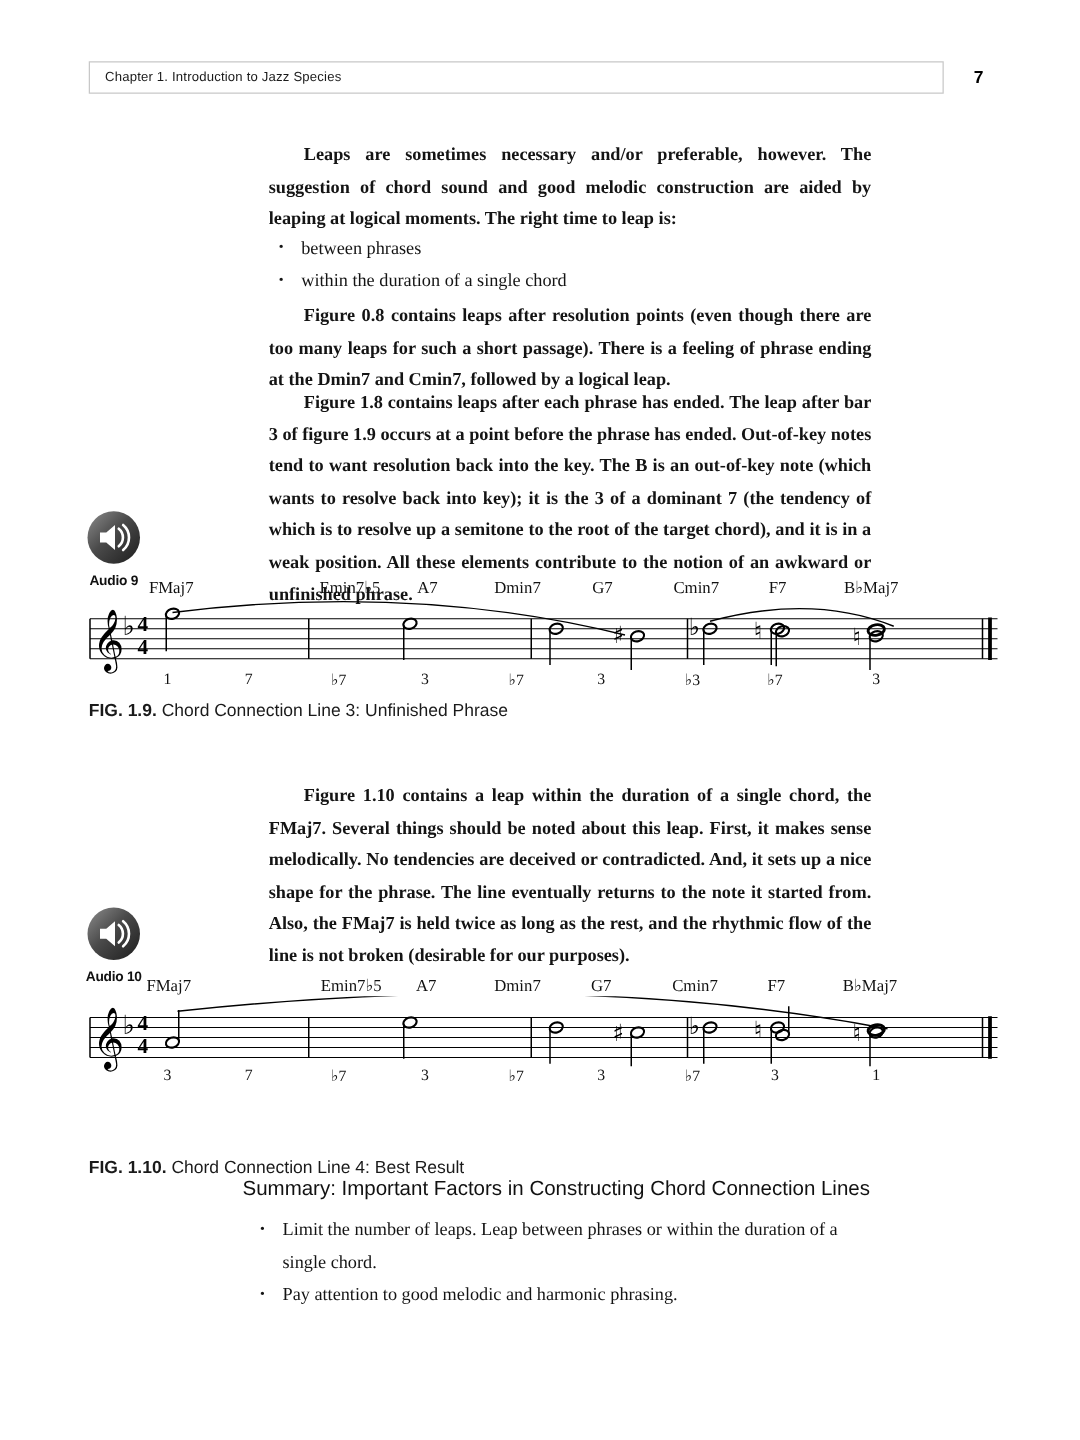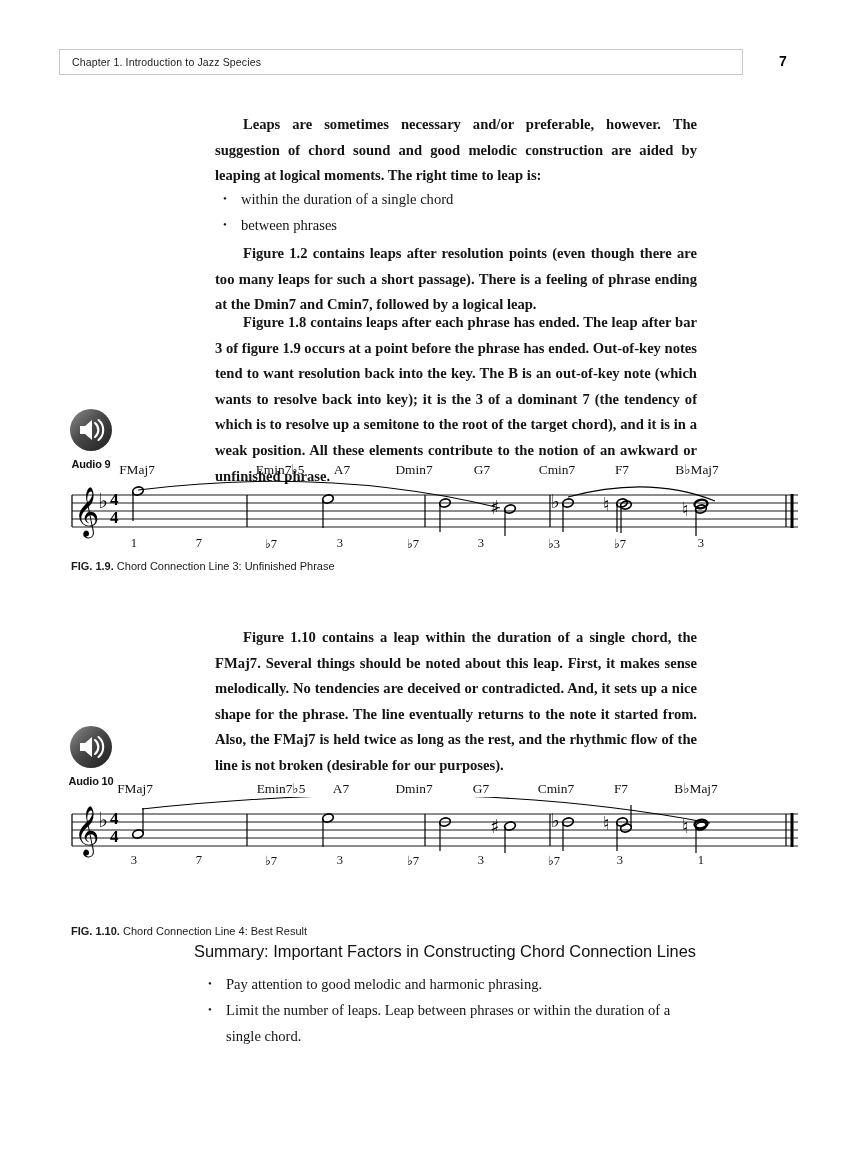--- a/index.html
+++ b/index.html
@@ -12,21 +12,21 @@
     height: 1152px;
     position: relative;
     font-family: "Liberation Serif", serif;
     color: #000000;
     overflow: hidden;
   }
 
   
   .header-bar {
     position: absolute;
-    left: 59px;
+    left: 71px;
     top: 49px;
     width: 684px;
     height: 26px;
     border: 1px solid #c8c8c8;
     box-sizing: border-box;
   }
   .header-title {
     position: absolute;
     left: 12px;
     top: 6px;
@@ -91,21 +91,21 @@
     color: #111;
     margin-top: 2px;
     white-space: nowrap;
   }
 
   
   .fig-caption {
     position: absolute;
     left: 71px;
     font-family: "Liberation Sans", sans-serif;
-    font-size: 11px;
+    font-size: 14px;
     color: #1a1a1a;
     white-space: nowrap;
   }
   .fig-caption b { font-weight: bold; }
 
   
   .system { position: absolute; left: 0; top: 0; }
   .chordrow, .numrow {
     position: absolute;
     left: 0;
@@ -143,25 +143,25 @@
 <body>
 
 <div class="header-bar">
   <div class="header-title">Chapter 1. Introduction to Jazz Species</div>
 </div>
 <div class="page-number">7</div>
 
 <div class="para indent" style="top:112px;">Leaps are sometimes necessary and/or preferable, however. The suggestion of chord sound and good melodic construction are aided by leaping at logical moments. The right time to leap is:</div>
 
 <ul class="bullets" style="top:186px;">
+  <li>between phrases</li>
   <li>within the duration of a single chord</li>
-  <li>between phrases</li>
 </ul>
 
-<div class="para indent" style="top:241px;">Figure 1.2 contains leaps after resolution points (even though there are too many leaps for such a short passage). There is a feeling of phrase ending at the Dmin7 and Cmin7, followed by a logical leap.</div>
+<div class="para indent" style="top:241px;">Figure 0.8 contains leaps after resolution points (even though there are too many leaps for such a short passage). There is a feeling of phrase ending at the Dmin7 and Cmin7, followed by a logical leap.</div>
 <div class="para indent" style="top:310px;">Figure 1.8 contains leaps after each phrase has ended. The leap after bar 3 of figure 1.9 occurs at a point before the phrase has ended. Out-of-key notes tend to want resolution back into the key. The B is an out-of-key note (which wants to resolve back into key); it is the 3 of a dominant 7 (the tendency of which is to resolve up a semitone to the root of the target chord), and it is in a weak position. All these elements contribute to the notion of an awkward or unfinished phrase.</div>
 
 <div class="audio-block" style="left:62px; top:408px;">
   <svg width="44" height="44" viewBox="0 0 44 44">
     <defs>
       <linearGradient id="spk1" x1="0" y1="0" x2="1" y2="1">
         <stop offset="0%" stop-color="#8d8d8d"></stop>
         <stop offset="45%" stop-color="#4a4a4a"></stop>
         <stop offset="100%" stop-color="#1d1d1d"></stop>
       </linearGradient>
@@ -410,15 +410,15 @@
 </div>
 
 <div class="fig-caption" style="top:925px;">
   <b>FIG. 1.10. </b>
   <span>Chord Connection Line 4: Best Result</span>
 </div>
 
 <div class="summary-head" style="top:942px;">Summary: Important Factors in Constructing Chord Connection Lines</div>
 
 <ul class="bullets" style="left:200px; top:971px; width:500px;">
+  <li>Limit the number of leaps. Leap between phrases or within the duration of a single chord.</li>
   <li>Pay attention to good melodic and harmonic phrasing.</li>
-  <li>Limit the number of leaps. Leap between phrases or within the duration of a single chord.</li>
 </ul>
 
 </body></html>

